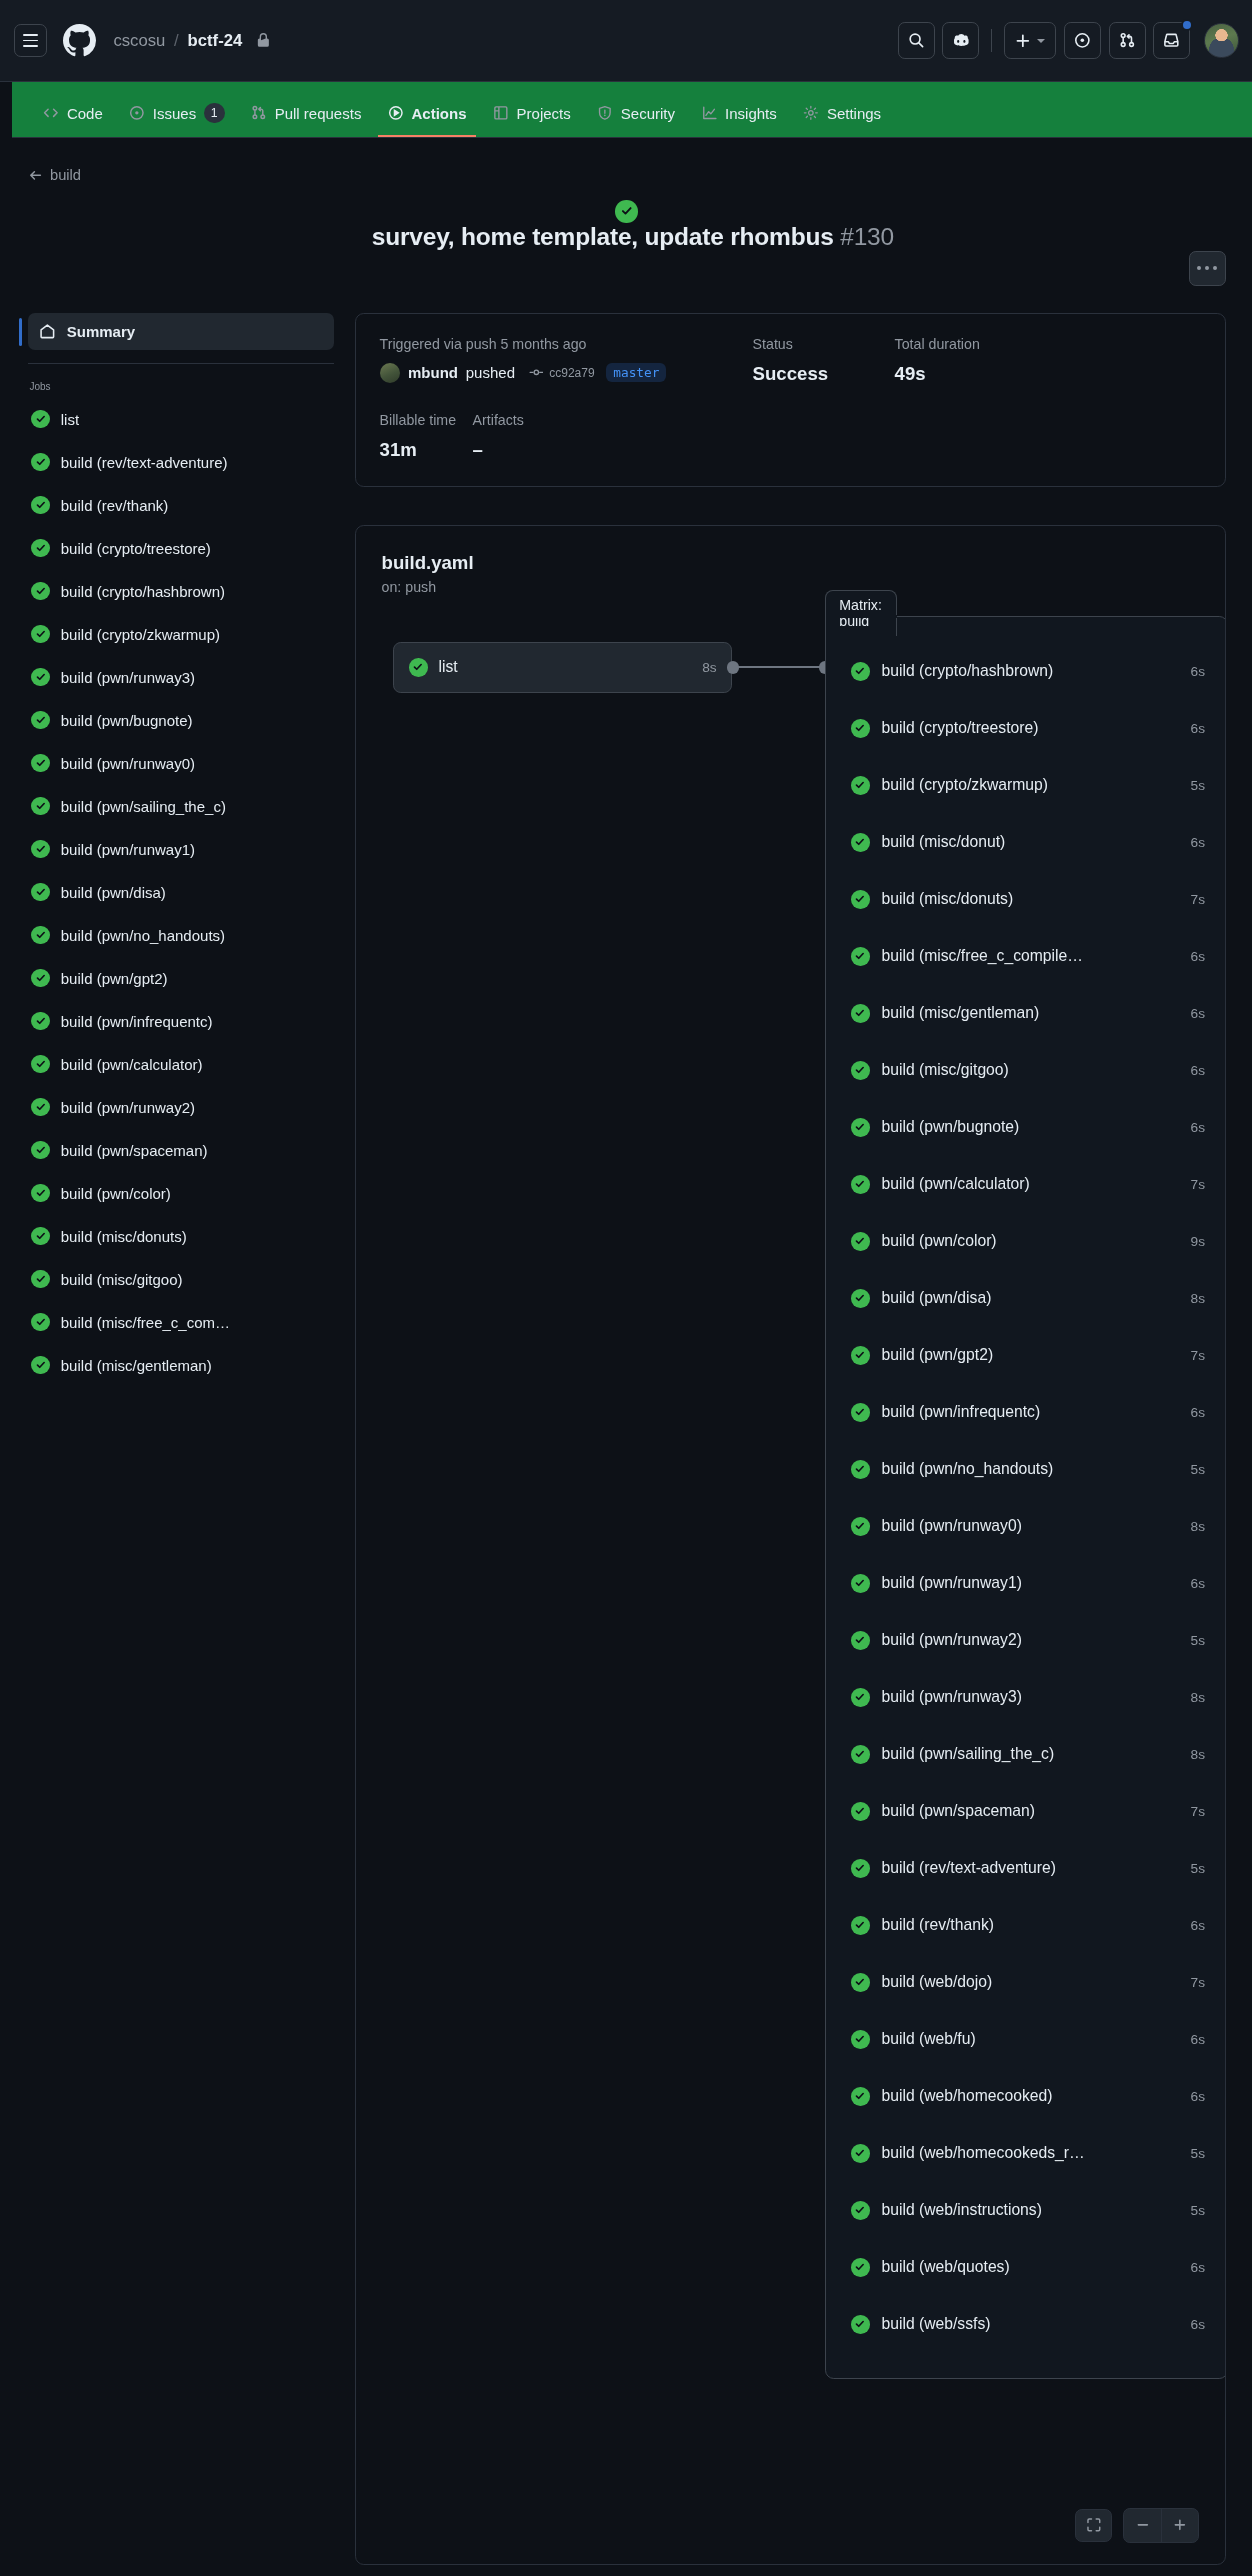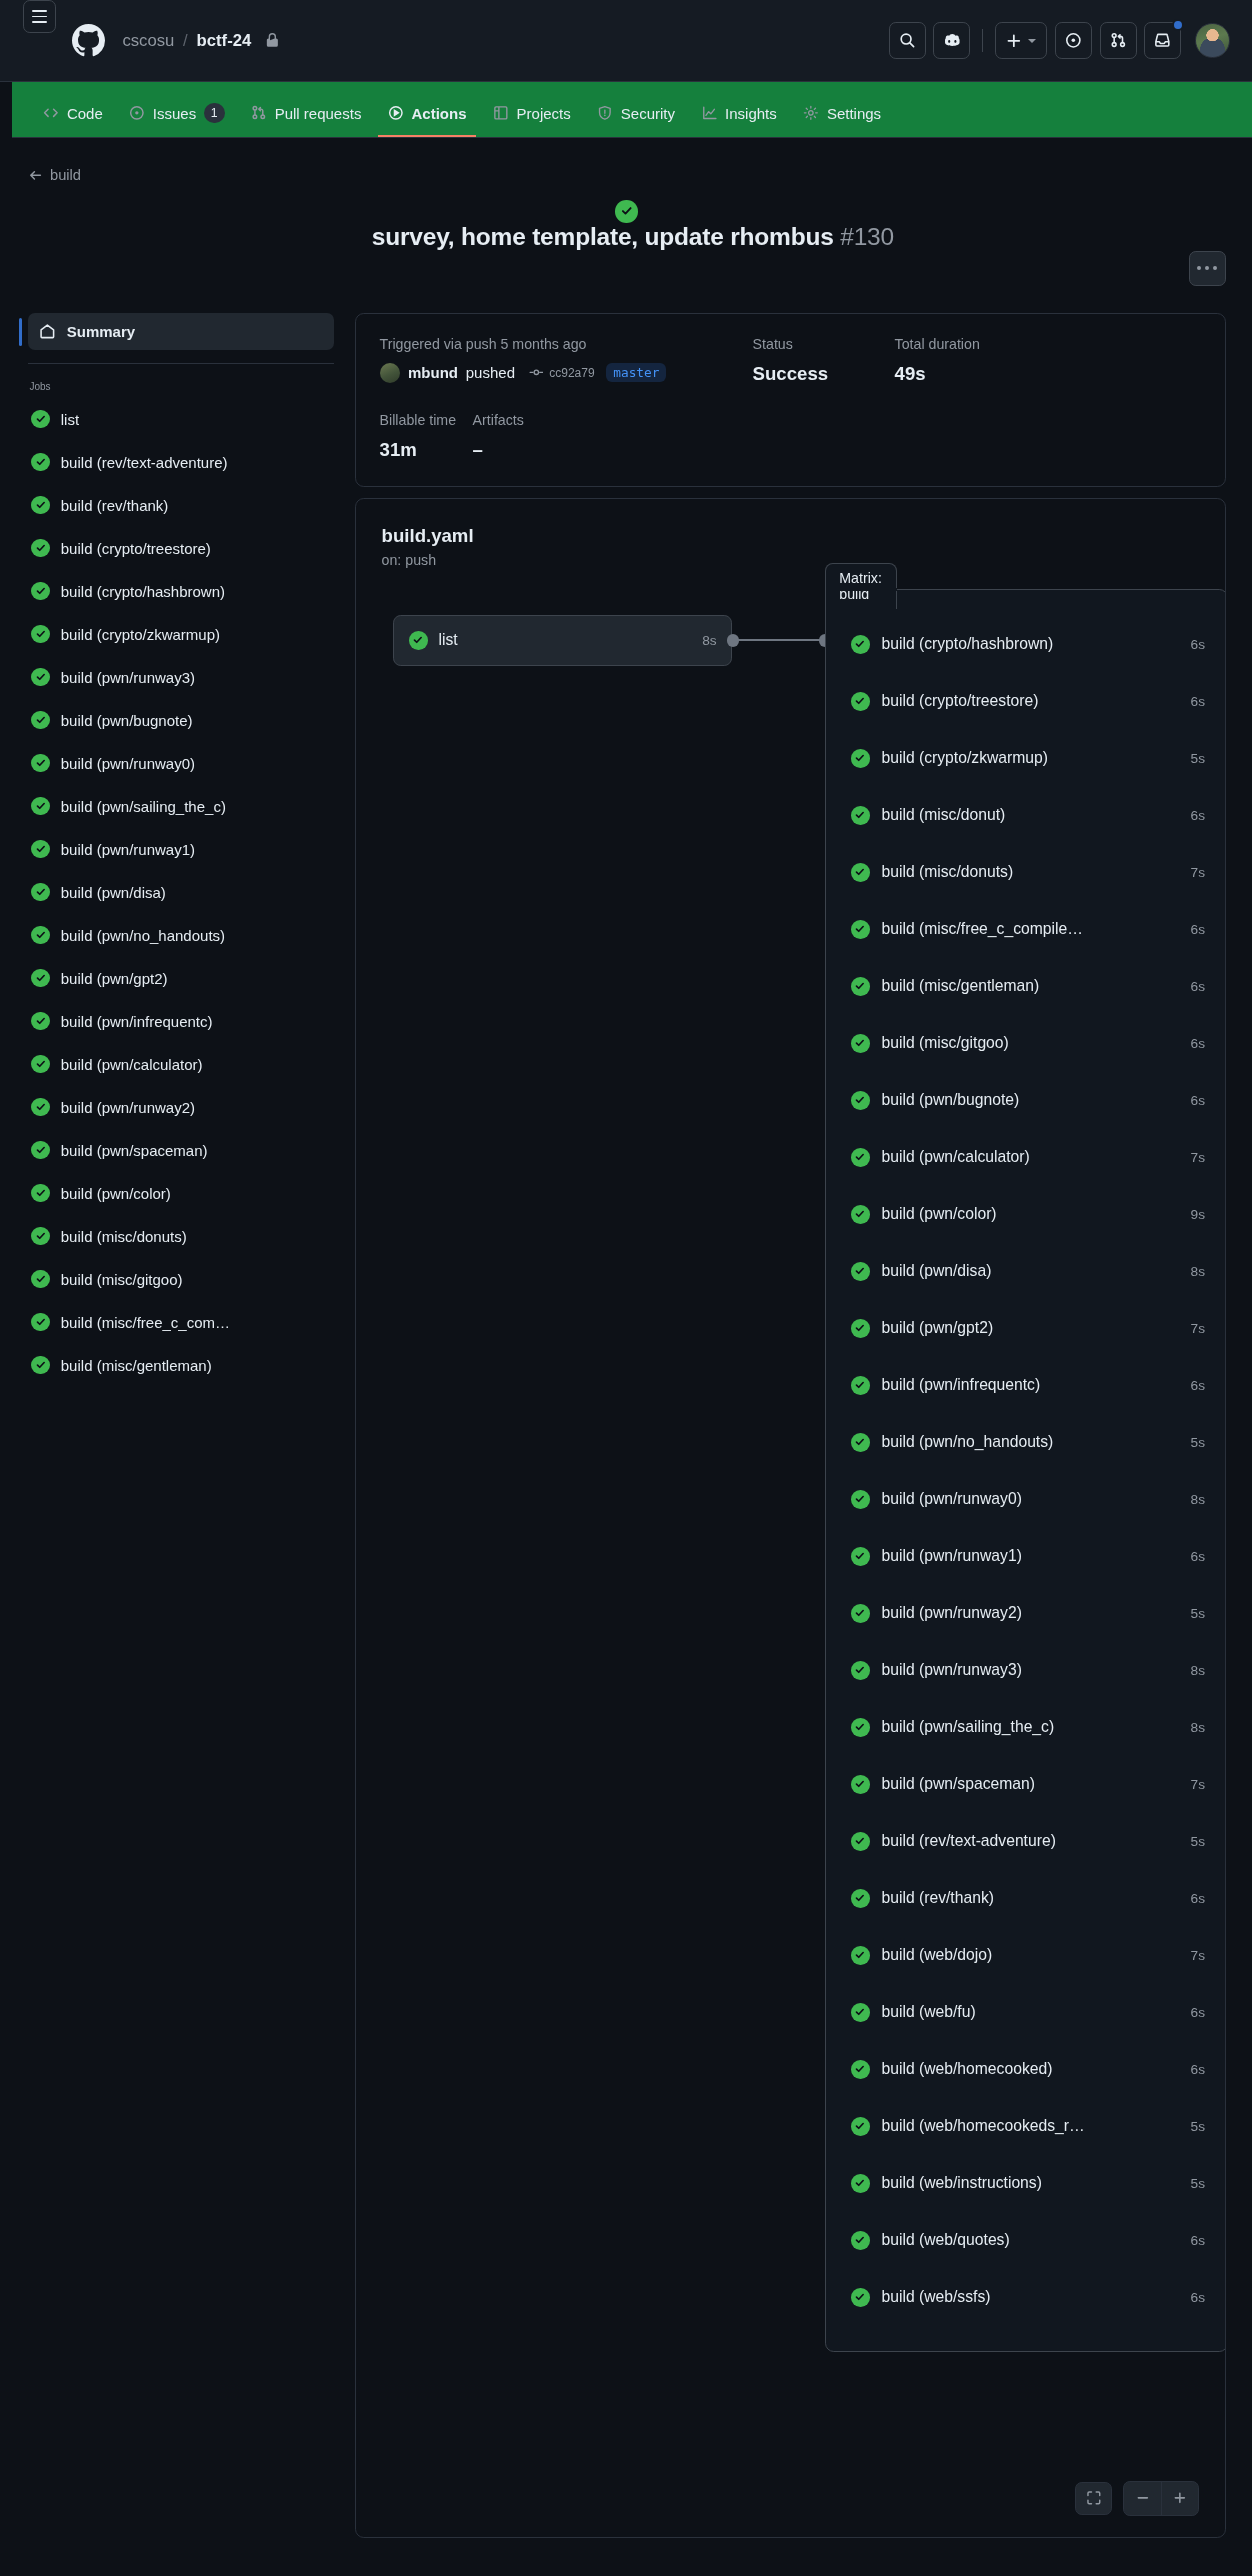--- a/index.html
+++ b/index.html
@@ -10,21 +10,22 @@
     color: #e6edf3;
     -webkit-font-smoothing: antialiased;
   }
   body { width: 1253px; min-height: 2576px; position: relative; }
 
   
   .gh-header {
     height: 82px;
     background: #151b23;
     display: flex;
-    padding: 0 23px;
+    align-items: center;
+    padding: 0 14px;
     border-bottom: 1px solid #2a313c;
   }
   .hamburger {
     width: 33px; height: 33px;
     border: 1px solid #3d444d;
     border-radius: 6.9px;
     display: flex; flex-direction: column;
     align-items: center; justify-content: center;
     gap: 3.9px;
     cursor: pointer;
@@ -225,21 +226,21 @@
     font-family: "DejaVu Sans Mono", monospace;
     font-size: 12.8px;
     margin-left: 3.9px;
   }
   .sum-grid-bottom { display: flex; margin-top: 27.5px; }
   .sum-col-billable { width: 93px; flex: none; }
   .sum-col-artifacts { flex: 1; }
 
   
   .graph-card {
-    margin-top: 11px;
+    margin-top: 38px;
     padding: 25.5px 25.5px 0 25.5px;
     position: relative;
     min-height: 2040px;
     overflow: hidden;
   }
   .wf-name { font-size: 18.6px; font-weight: 600; color: #e6edf3; }
   .wf-on { font-size: 14.2px; color: #9198a1; margin-top: 4.9px; }
 
   .graph-area { position: relative; margin-top: 21.6px; height: 1923px; }
 

